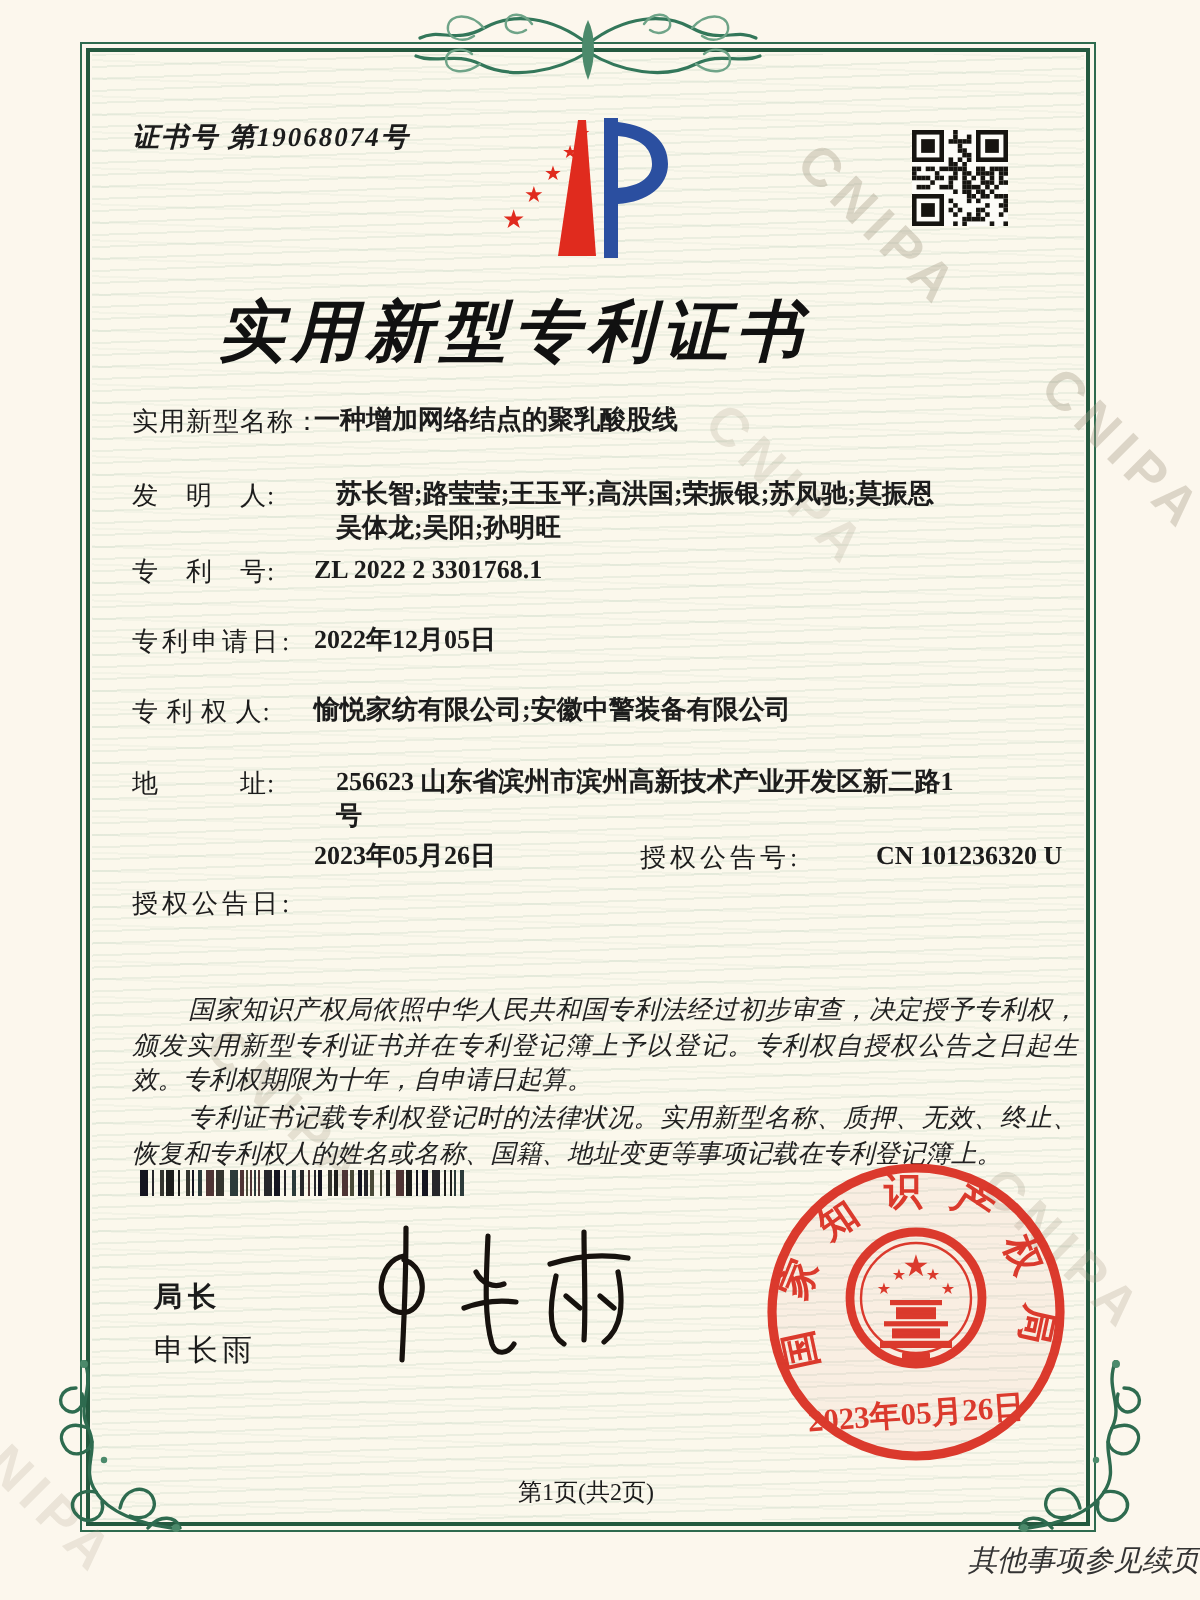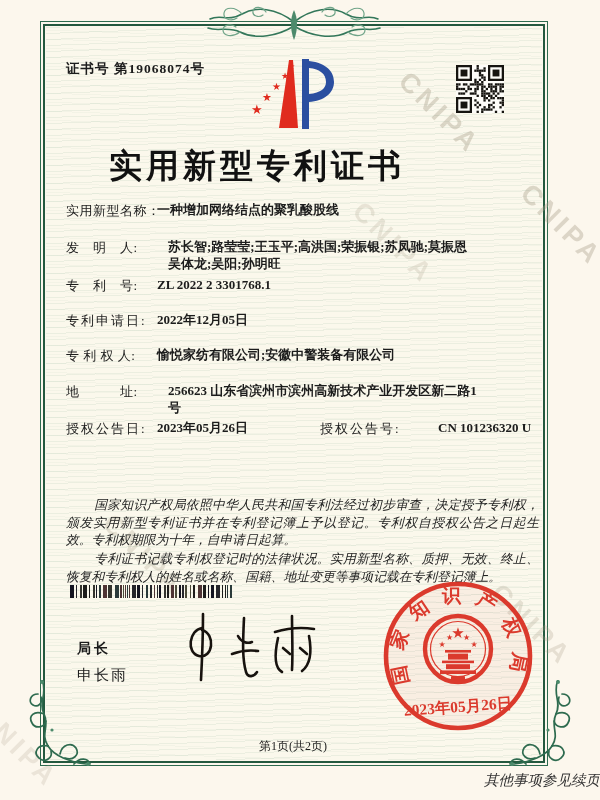--- a/index.html
+++ b/index.html
@@ -26,21 +26,21 @@
   }
   .wm{
     position:absolute;z-index:1;
     font-family:"Liberation Sans","DejaVu Sans",sans-serif;
     font-weight:bold;font-size:27px;letter-spacing:4px;
     color:rgba(167,158,138,0.38);
     transform:rotate(45deg);transform-origin:left top;
     white-space:nowrap; pointer-events:none;
   }
   .flourish{position:absolute;z-index:2;}
-  .content{position:absolute;z-index:3;}
+  .content{position:absolute;z-index:3;font-style:italic;}
   .cert-no{left:66px;top:60px;font-size:13.5px;font-weight:600;letter-spacing:1px;}
   .title{
     left:40px;top:144px;width:434px;text-align:center;
     font-size:33px;font-weight:700;letter-spacing:4px;color:#111;
   }
   .row{position:absolute;z-index:3;font-size:13px;}
   .lbl{position:absolute;left:66px;top:0;font-weight:500;letter-spacing:0.5px;white-space:nowrap;}
   .val{position:absolute;left:157px;top:0;width:382px;font-weight:600;line-height:16.5px;}
   .pre{white-space:pre-line;margin-left:11px;}
   .body-par{
@@ -296,21 +296,21 @@
   <div class="row" style="top:347px;">
     <span class="lbl">专 利 权 人:</span>
     <span class="val">愉悦家纺有限公司;安徽中警装备有限公司</span>
   </div>
   <div class="row" style="top:383px;">
     <span class="lbl">地　　　址:</span>
     <span class="val pre">256623 山东省滨州市滨州高新技术产业开发区新二路1
 号</span>
   </div>
   <div class="row" style="top:420px;">
-    <span class="lbl" style="letter-spacing:2px;">授权公告日:</span>
+    <span class="lbl" style="letter-spacing:2px;margin-top:23px;">授权公告日:</span>
     <span class="val" style="width:150px;">2023年05月26日</span>
   </div>
   <div class="row" style="top:420px;">
     <span class="lbl" style="left:320px;letter-spacing:2px;">授权公告号:</span>
     <span class="val" style="left:438px;width:110px;">CN 101236320 U</span>
   </div>
 
   <div class="body-par" style="top:452px;">国家知识产权局依照中华人民共和国专利法经过初步审查，决定授予专利权，颁发实用新型专利证书并在专利登记簿上予以登记。专利权自授权公告之日起生效。专利权期限为十年，自申请日起算。</div>
   <div class="body-par" style="top:506px;">专利证书记载专利权登记时的法律状况。实用新型名称、质押、无效、终止、恢复和专利权人的姓名或名称、国籍、地址变更等事项记载在专利登记簿上。</div>
 

